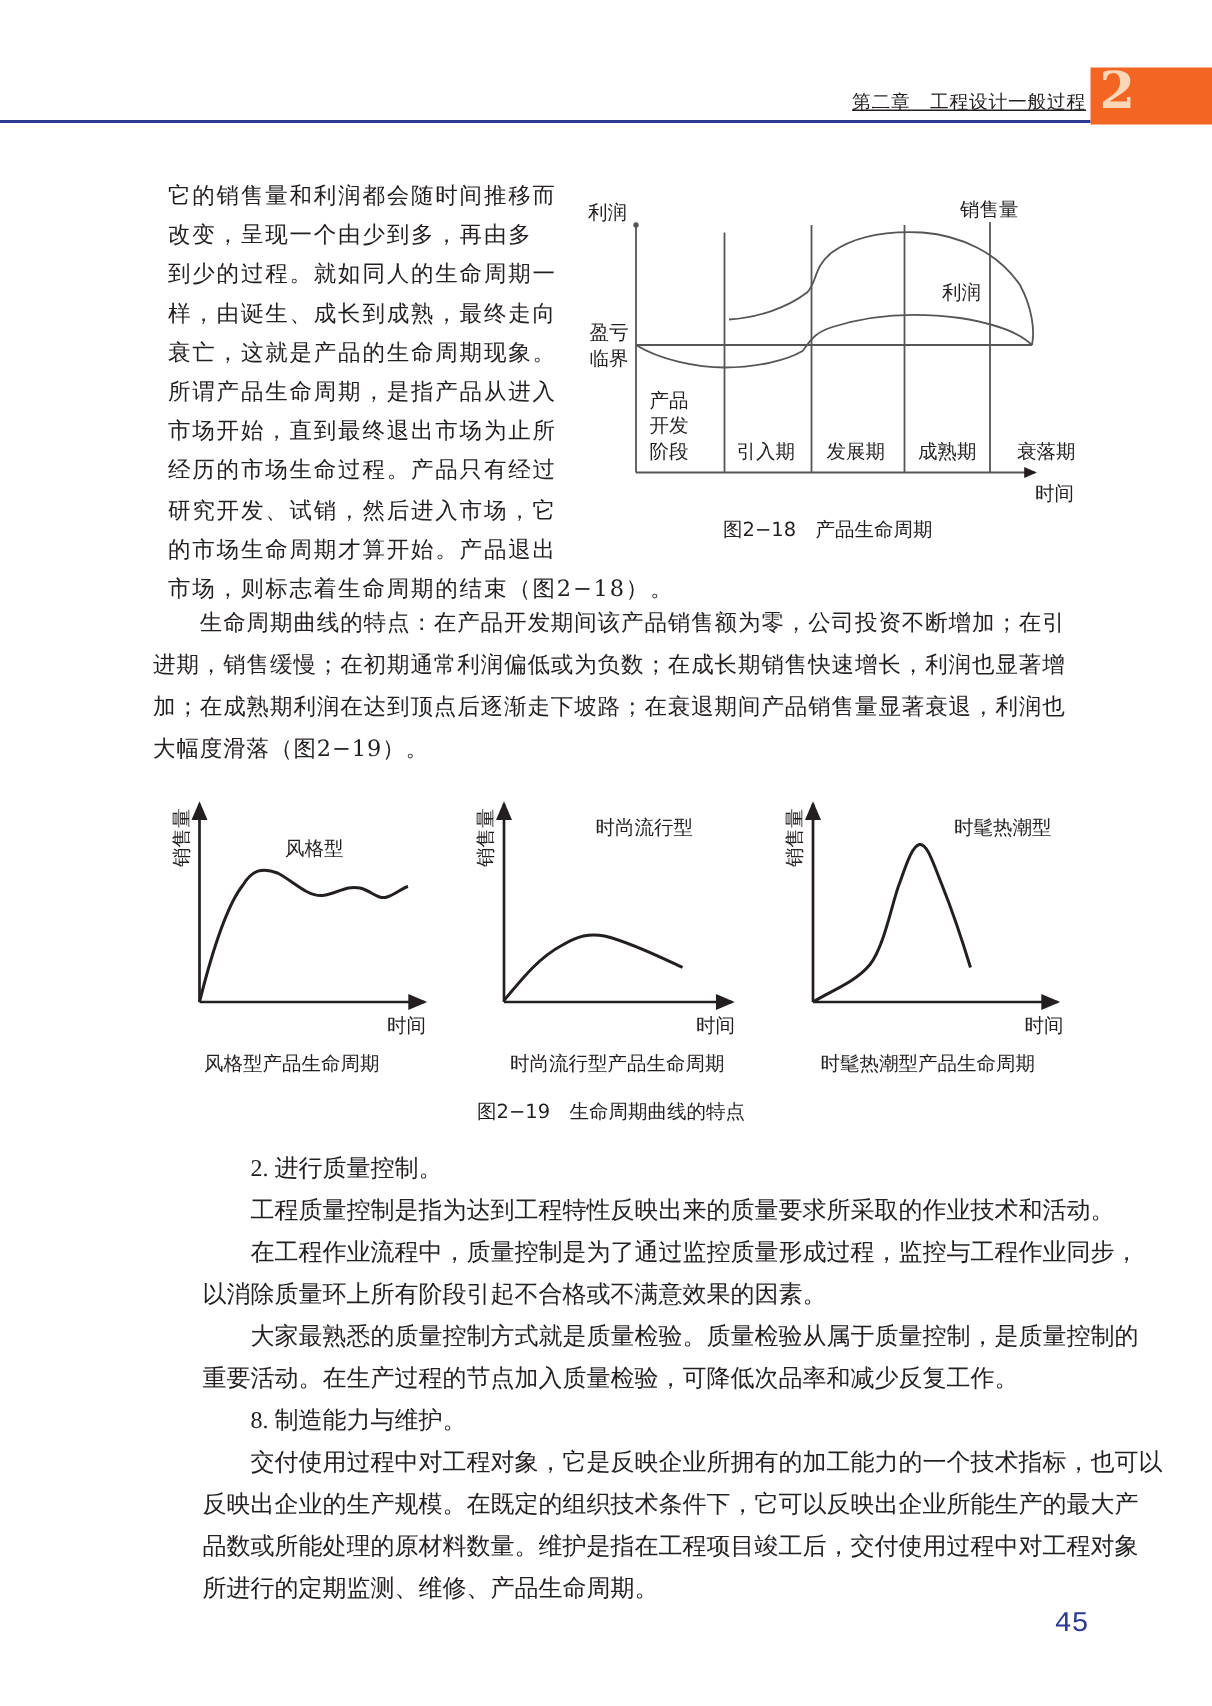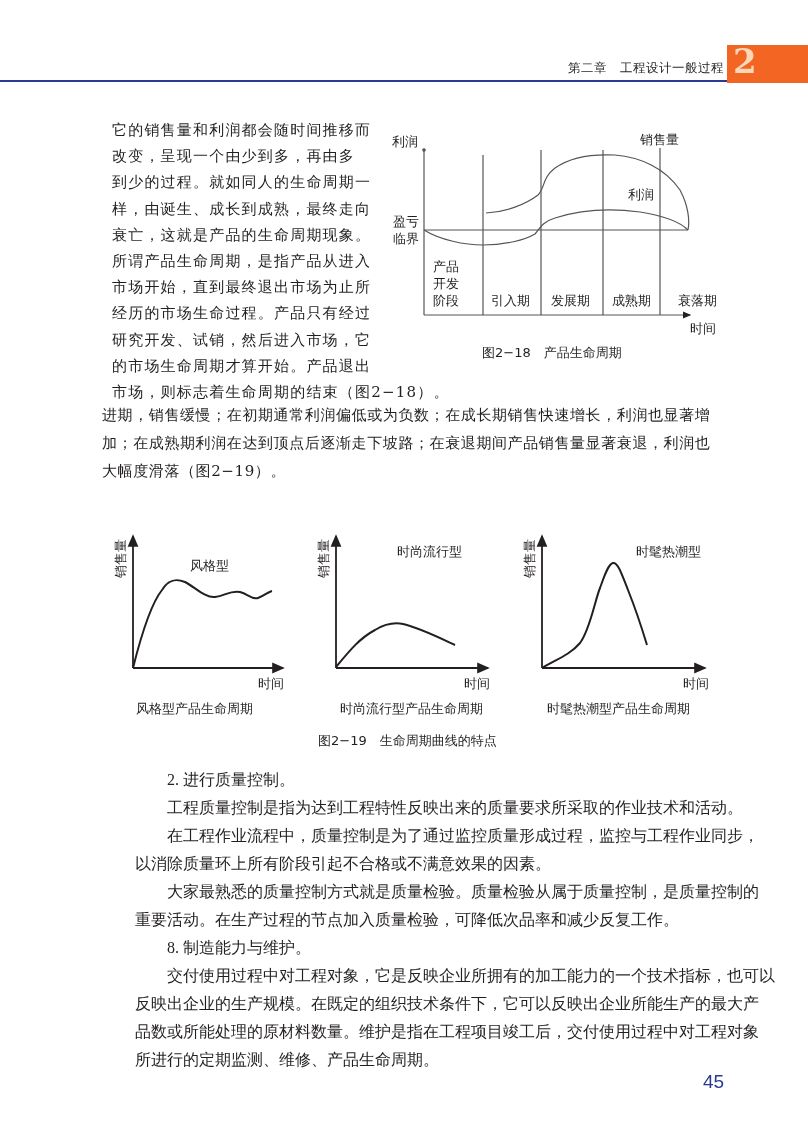--- a/index.html
+++ b/index.html
@@ -1,36 +1,36 @@
 <!DOCTYPE html>
 <html><head>
 <meta charset="utf-8">
 <style>
   html, body { margin: 0; padding: 0; background: #ffffff; }
   body { width: 808px; height: 1137px; position: relative; overflow: hidden;
          font-family: "DejaVu Serif", "Liberation Serif", serif; color: #231f20; }
   .header-line { position: absolute; left: 0; top: 80px; width: 727px; height: 2px; background: #2b3990; }
   .header-title { position: absolute; left: 568px; top: 60px; font-size: 12.5px; color: #231f20;
-                  font-family: "DejaVu Sans", "Liberation Sans", sans-serif; letter-spacing: 0.5px; white-space: pre; }
+                  font-family: "DejaVu Sans", "Liberation Sans", sans-serif; letter-spacing: 0.5px; white-space: pre; text-decoration: underline; }
   .chapter-block { position: absolute; left: 727px; top: 45px; width: 81px; height: 38px; background: #f26522; }
   .chapter-num { position: absolute; left: 6px; top: -4px; font-size: 34px; font-weight: bold; color: #fbd7b8;
                  font-family: "DejaVu Serif", "Liberation Serif", serif; }
 
   .p { position: absolute; font-size: 15px; line-height: 27px; color: #231f20; white-space: nowrap; }
   .narrow { left: 112px; top: 117px; width: 270px; letter-spacing: 1.2px; }
   .narrow div { height: 26.2px; line-height: 26.2px; }
   .wide { left: 102px; width: 620px; letter-spacing: 0.6px; }
   .wide div { height: 28px; line-height: 28px; }
   .body2 { left: 102px; width: 620px; font-family: "Liberation Serif", "DejaVu Serif", serif; font-size: 16px; }
   .body2 div { height: 28px; line-height: 28px; margin-left: 33px; }
 
   svg text { font-family: "DejaVu Sans", "Liberation Sans", sans-serif; }
   .fig { position: absolute; left: 0; top: 0; }
   .page-number { position: absolute; left: 703px; top: 1071px; font-size: 19px; color: #2b3990;
-                 font-family: Liberation Sans, sans-serif; }
+                 font-family: Liberation Mono, monospace; }
 </style>
 </head>
 <body>
 
 <div class="header-line"></div>
 <div class="header-title">第二章　工程设计一般过程</div>
 <div class="chapter-block">
   <span class="chapter-num">2</span>
 </div>
 
@@ -42,20 +42,21 @@
   <div>衰亡，这就是产品的生命周期现象。</div>
   <div>所谓产品生命周期，是指产品从进入</div>
   <div>市场开始，直到最终退出市场为止所</div>
   <div>经历的市场生命过程。产品只有经过</div>
   <div>研究开发、试销，然后进入市场，它</div>
   <div>的市场生命周期才算开始。产品退出</div>
   <div>市场，则标志着生命周期的结束（图2−18）。</div>
 </div>
 
 <div class="p wide" style="top:401px;">
+  <div>　　生命周期曲线的特点：在产品开发期间该产品销售额为零，公司投资不断增加；在引</div>
   <div>进期，销售缓慢；在初期通常利润偏低或为负数；在成长期销售快速增长，利润也显著增</div>
   <div>加；在成熟期利润在达到顶点后逐渐走下坡路；在衰退期间产品销售量显著衰退，利润也</div>
   <div>大幅度滑落（图2−19）。</div>
 </div>
 
 <svg class="fig" width="808" height="1137">
   <defs>
     <marker id="arr" markerWidth="8" markerHeight="8" refX="6" refY="4" orient="auto">
       <path d="M0,1 L7,4 L0,7 Z" fill="#231f20"></path>
     </marker>

